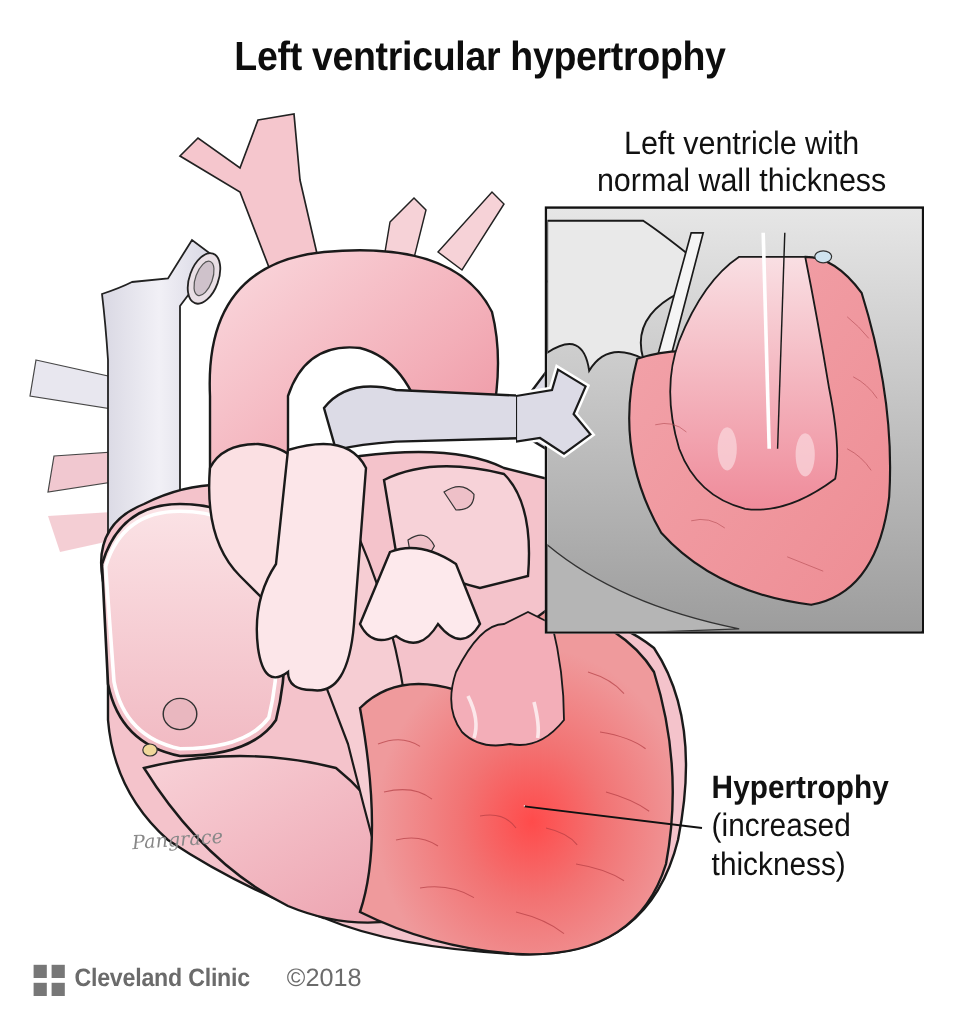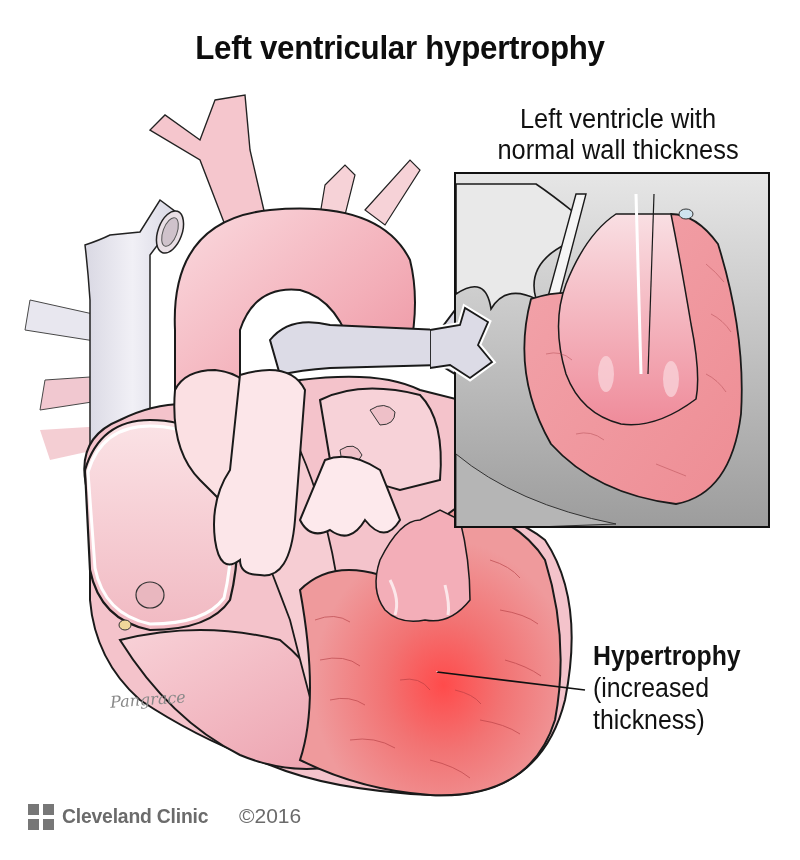--- a/index.html
+++ b/index.html
@@ -177,14 +177,14 @@
 </div>
 
 <div class="footer">
   <div class="logo">
     <span style="left:0;top:0;"></span>
     <span style="right:0;top:0;"></span>
     <span style="left:0;bottom:0;"></span>
     <span style="right:0;bottom:0;"></span>
   </div>
   <span class="brand">Cleveland Clinic</span>
-  <span class="copy">©2016</span>
+  <span class="copy">©2018</span>
 </div>
 
 </body></html>

